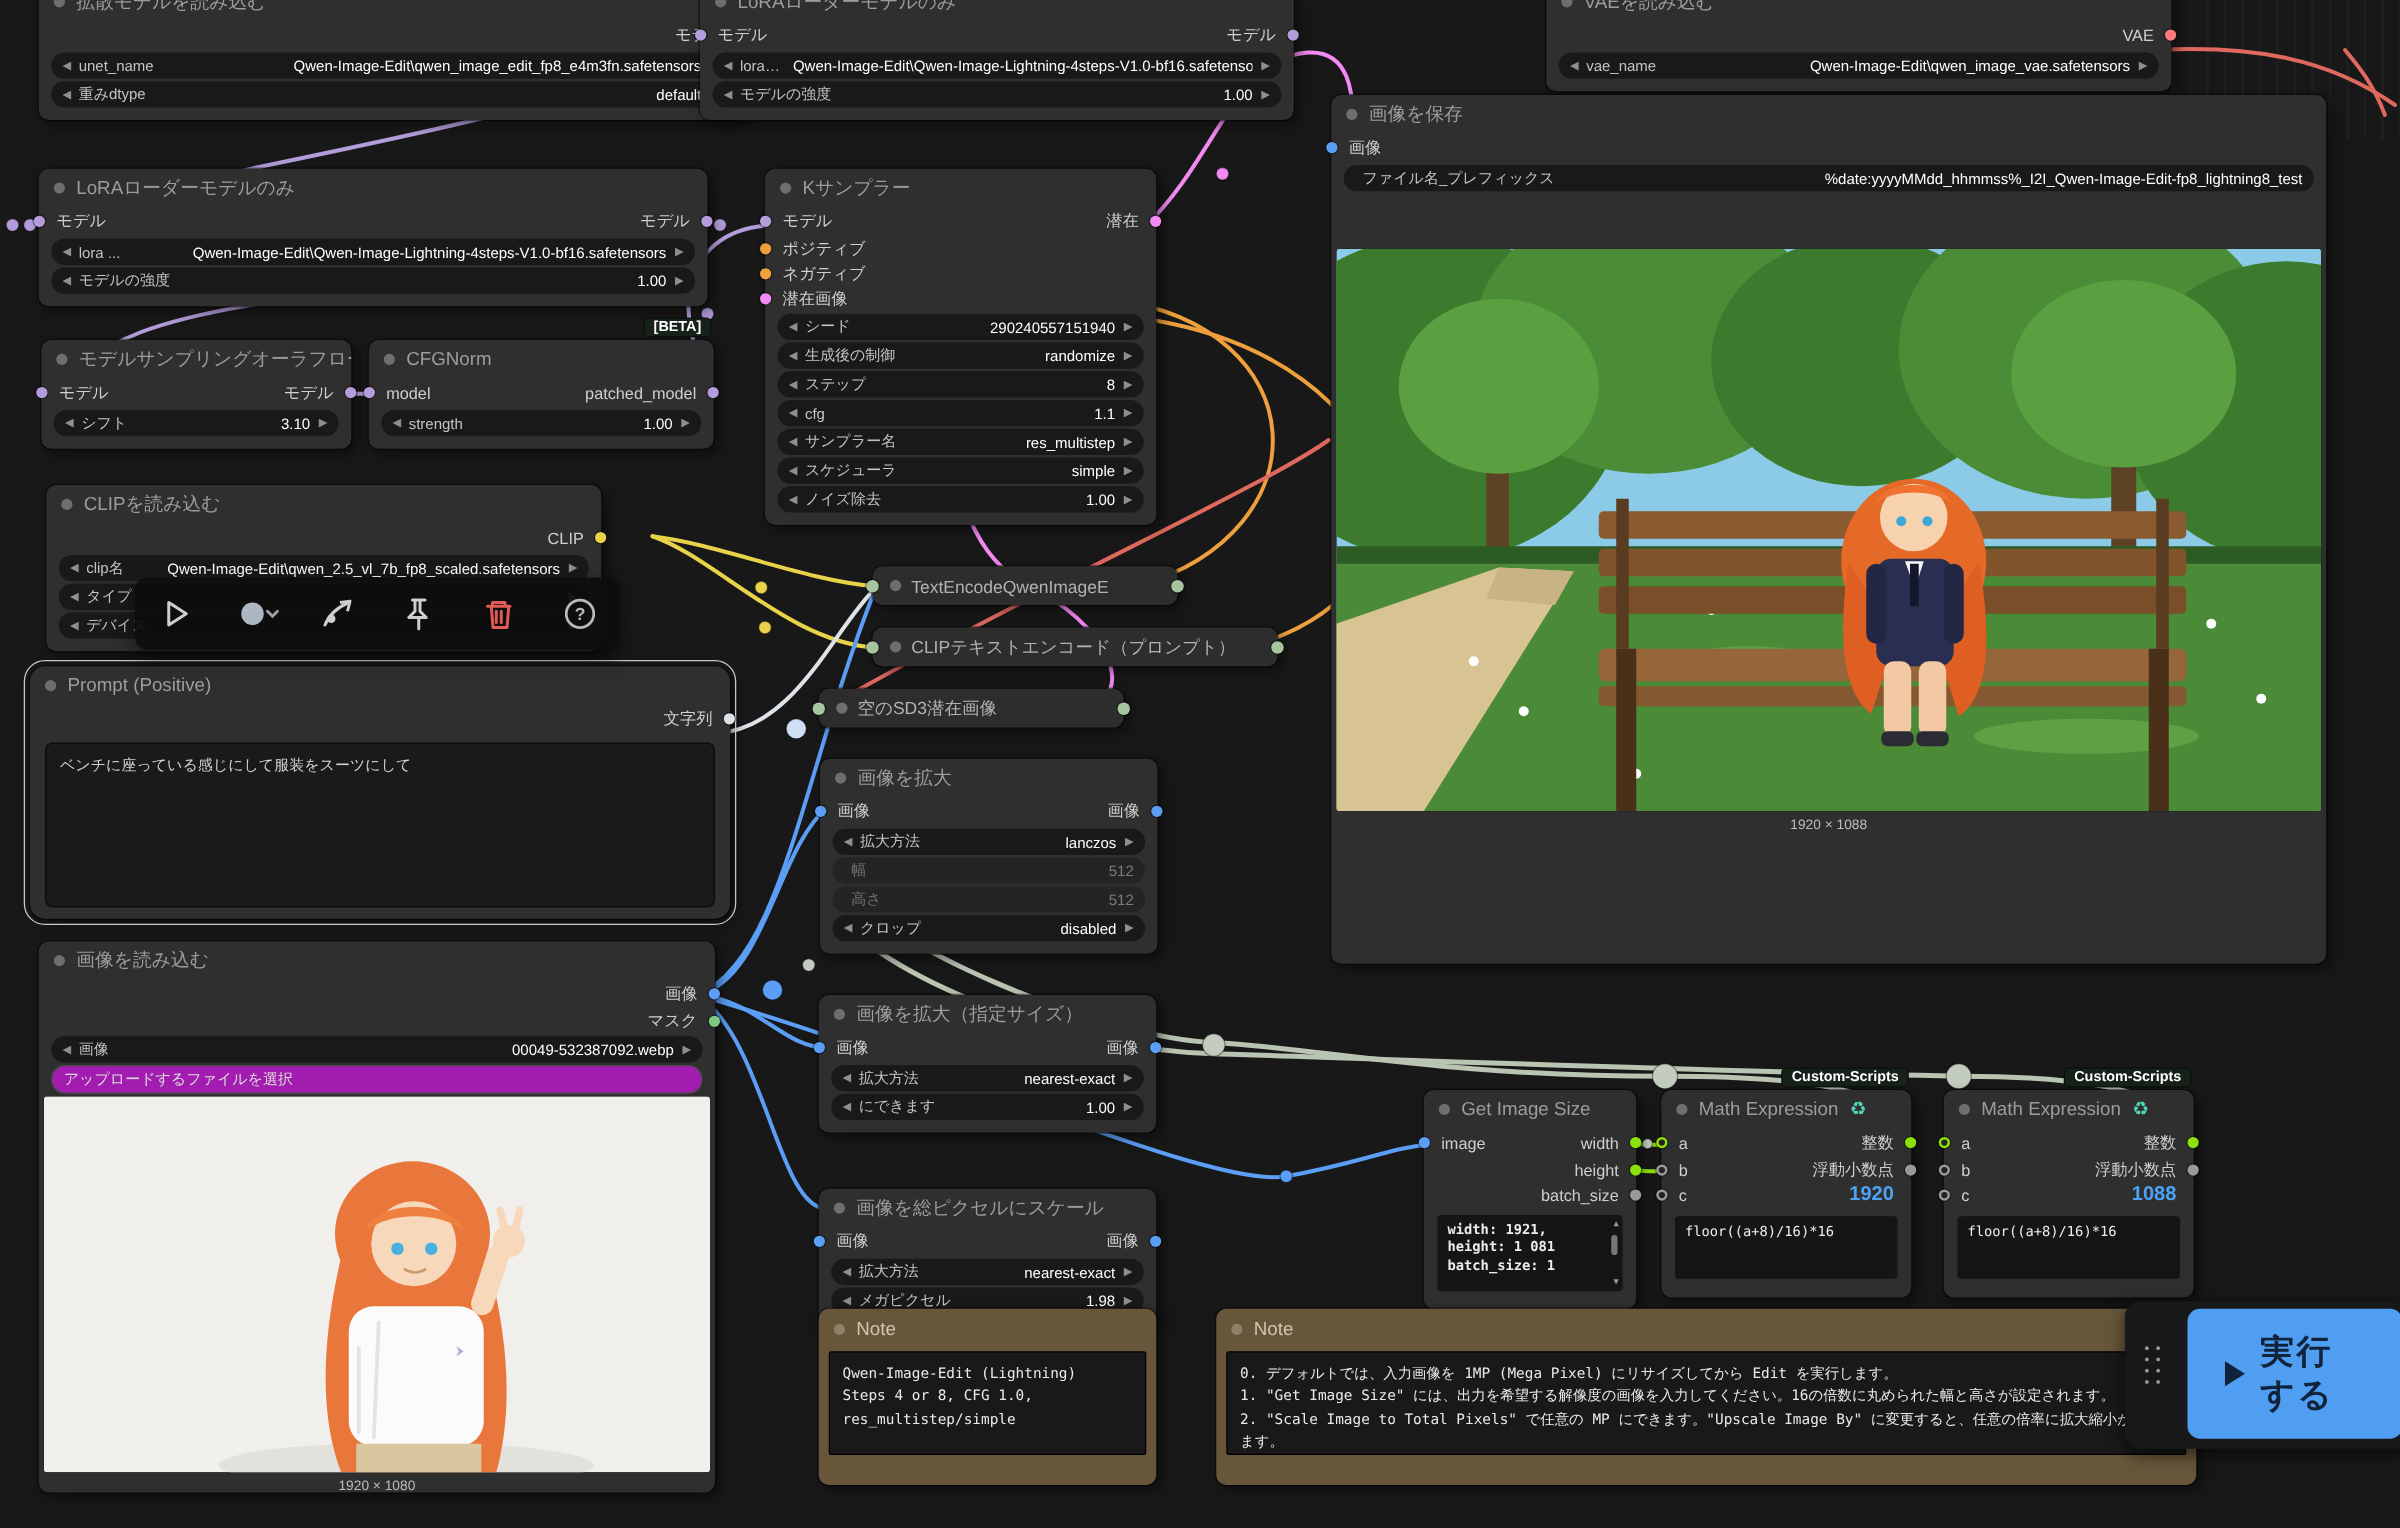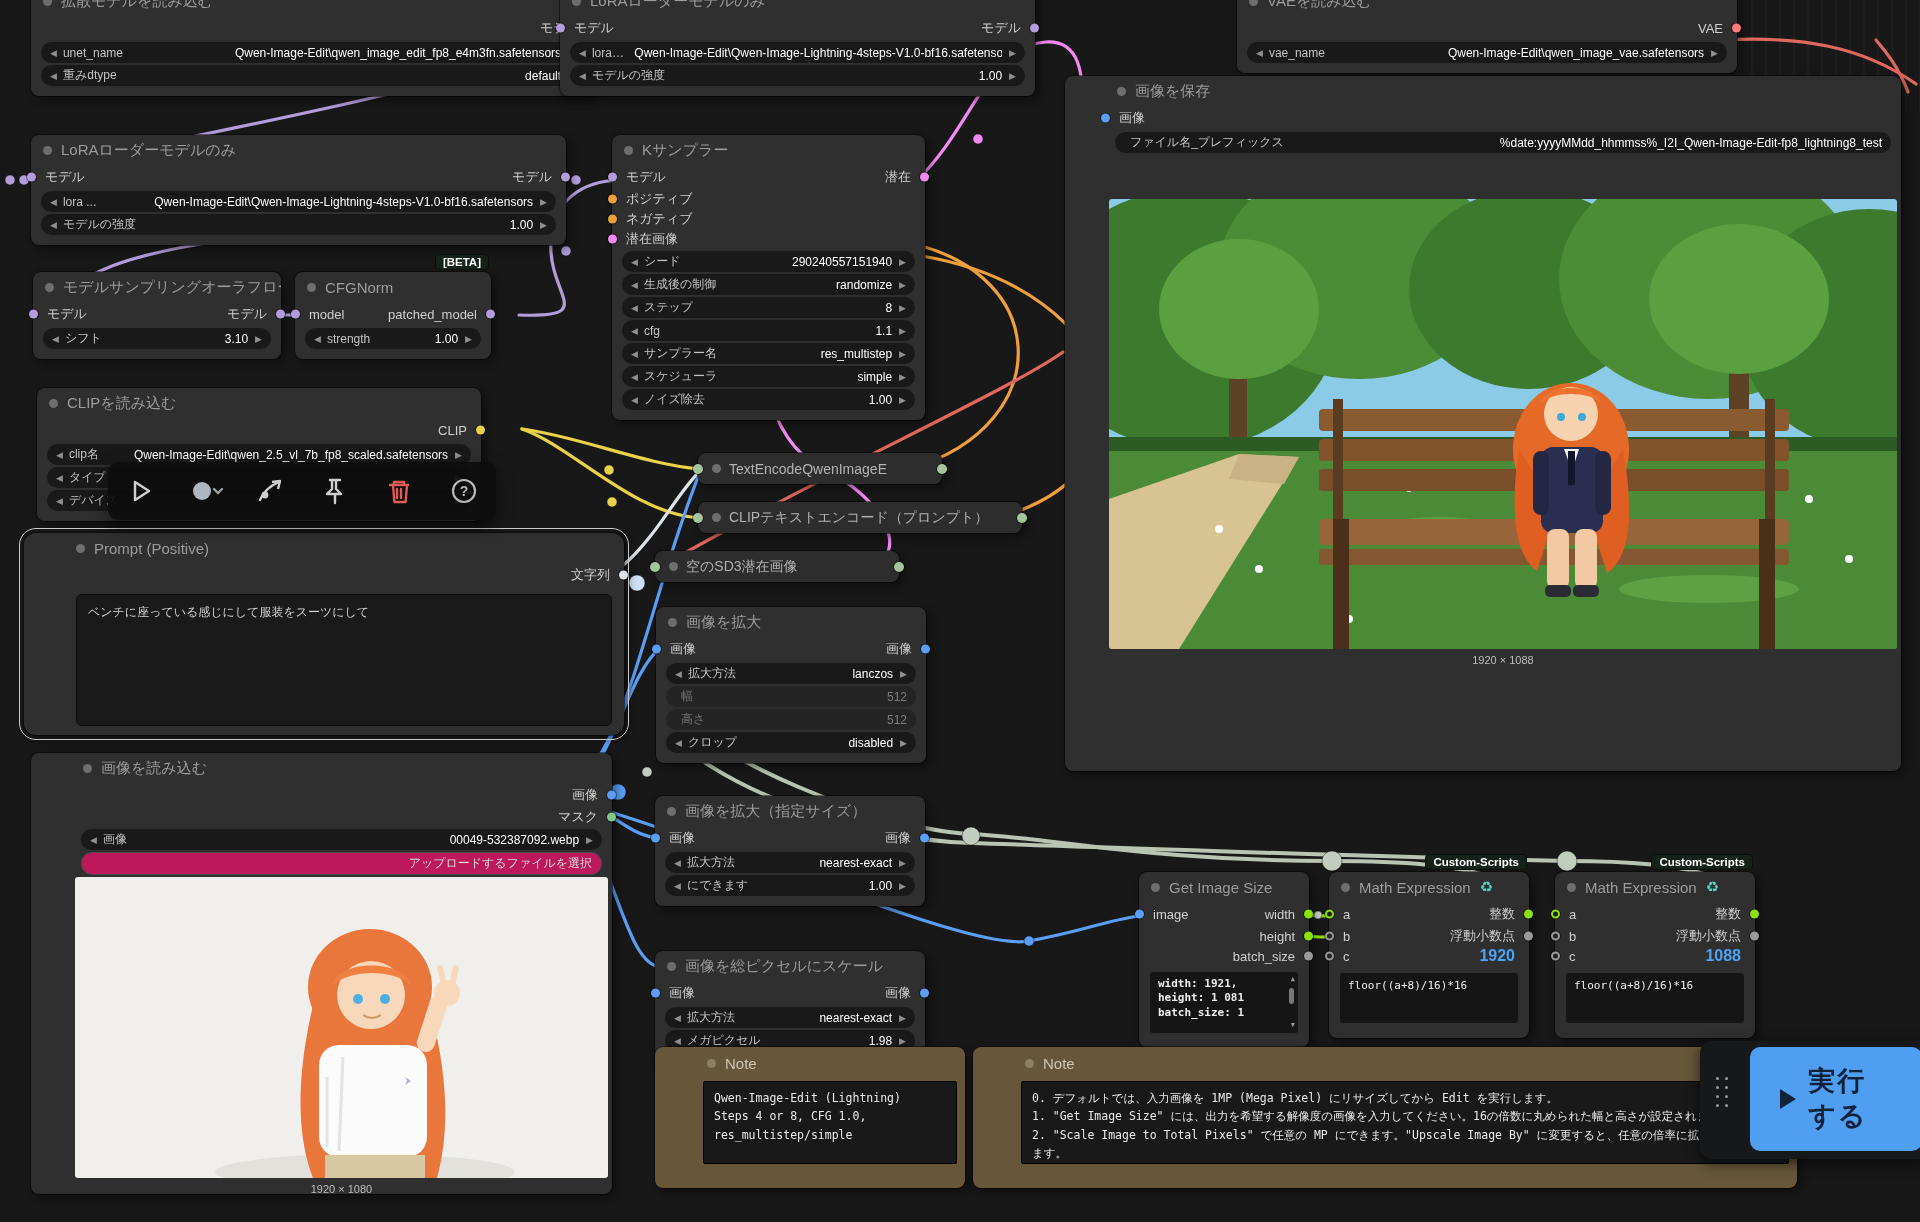--- a/index.html
+++ b/index.html
@@ -4,21 +4,21 @@
 <style>
   html,body{margin:0;background:#101010;}
   #stage{position:relative;width:1920px;height:1222px;overflow:hidden;background:#181818;
          font-family:"Liberation Sans","DejaVu Sans",sans-serif;}
   #gridcorner{position:absolute;left:1737px;top:0;width:183px;height:112px;
     background:repeating-linear-gradient(90deg,#1e1e1e 0 2px,transparent 2px 14px);}
   #wires{position:absolute;inset:0;z-index:1;pointer-events:none;}
   .node{position:absolute;background:#2f2f2f;border-radius:8px;z-index:2;padding-bottom:8px;
         box-shadow:0 0 0 1px rgba(0,0,0,.45),4px 4px 10px rgba(0,0,0,.45);}
   .node.selected{outline:1.5px solid #c9c9c9;outline-offset:4px;border-radius:12px;}
-  .node.fixed{padding-bottom:0;padding-left:40px;}
+  .node.fixed{padding-bottom:0;}
   .nhead{height:30px;display:flex;align-items:center;gap:9px;padding:0 12px;font-size:15px;
          color:#9c9c9c;white-space:nowrap;overflow:hidden;}
   .ndot{width:9px;height:9px;border-radius:50%;background:#6e6e6e;flex:none;}
   .ticon{color:#4fd6b8;font-size:15px;font-weight:bold;}
   .nbadge{position:absolute;top:-18px;right:2px;background:#16211a;border:1px solid #0a0f0b;
           color:#fff;font-weight:bold;font-size:11.5px;padding:1px 7px;border-radius:4px;z-index:3;}
   .prow{position:relative;height:24px;display:flex;align-items:center;padding:0 14px;
         font-size:13px;color:#cfcfcf;}
   .prow.sub{height:20px;}
   .plab{white-space:nowrap;}
@@ -30,21 +30,21 @@
   .rv{margin-left:auto;color:#4da3f7;font-weight:bold;font-size:16px;}
   .widget{height:21px;margin:2px 10px;background:#191919;border-radius:11px;display:flex;
           align-items:center;padding:0 9px;font-size:12px;color:#c4c4c4;position:relative;
           white-space:nowrap;overflow:hidden;flex:none;}
   .widget .arr{color:#8f8f8f;font-size:9px;flex:none;}
   .widget .wl{margin-left:6px;overflow:hidden;text-overflow:ellipsis;}
   .widget .wv{margin-left:auto;color:#fff;padding-left:10px;overflow:hidden;}
   .widget .wv.ar{margin-right:7px;}
   .widget.dis{background:#242424;color:#707070;}
   .widget.dis .wv{color:#7c7c7c;}
-  .widget.btn{justify-content:flex-end;background:#be185d;border:1px solid #4b4b4b;color:#dcdcdc;}
+  .widget.btn{justify-content:flex-start;background:#a21caf;border:1px solid #4b4b4b;color:#dcdcdc;}
   .warea{margin:7px 12px;background:#1a1a1a;border:1px solid #0a0a0a;border-radius:6px;
          padding:9px 11px;font-size:12px;color:#d4d4d4;white-space:pre-wrap;}
   .wbox{position:relative;margin:5px 10px;background:#151515;border:1px solid #2e2e2e;border-radius:4px;
         padding:5px 18px 4px 8px;font-family:"DejaVu Sans Mono",monospace;font-weight:bold;
         font-size:11px;color:#ededed;line-height:1.3;overflow:hidden;}
   .sb{position:absolute;right:3px;font-size:7px;color:#9a9a9a;line-height:1;}
   .sbt{top:4px;} .sbb{bottom:4px;}
   .sbh{position:absolute;right:4px;top:16px;width:5px;height:16px;border-radius:3px;background:#777;}
   .wexpr{margin:6px 10px;background:#151515;border:1px solid #2e2e2e;border-radius:4px;
          padding:6px 8px;font-family:"DejaVu Sans Mono",monospace;font-size:11px;color:#ededed;min-height:38px;}
@@ -343,21 +343,21 @@
         <span class="plab right">モデル</span>
         <span class="pdot out" style="background: rgb(179, 157, 219);"></span>
       </div>
       <div class="widget">
         <span class="arr">◀</span>
         <span class="wl">シフト</span>
         <span class="wv ar">3.10</span>
         <span class="arr">▶</span>
       </div>
     </div>
-    <div class="node" style="left: 295px; top: 272px; width: 196px;">
+    <div class="node" style="left: 295px; top: 272px; width: 276px;">
       <div class="nbadge">[BETA]</div>
       <div class="nhead">
         <span class="ndot"></span>
         <span>CFGNorm</span>
       </div>
       <div class="prow">
         <span class="pdot in" style="background: rgb(179, 157, 219);"></span>
         <span class="plab">model</span>
         <span class="plab right">patched_model</span>
         <span class="pdot out" style="background: rgb(179, 157, 219);"></span>

